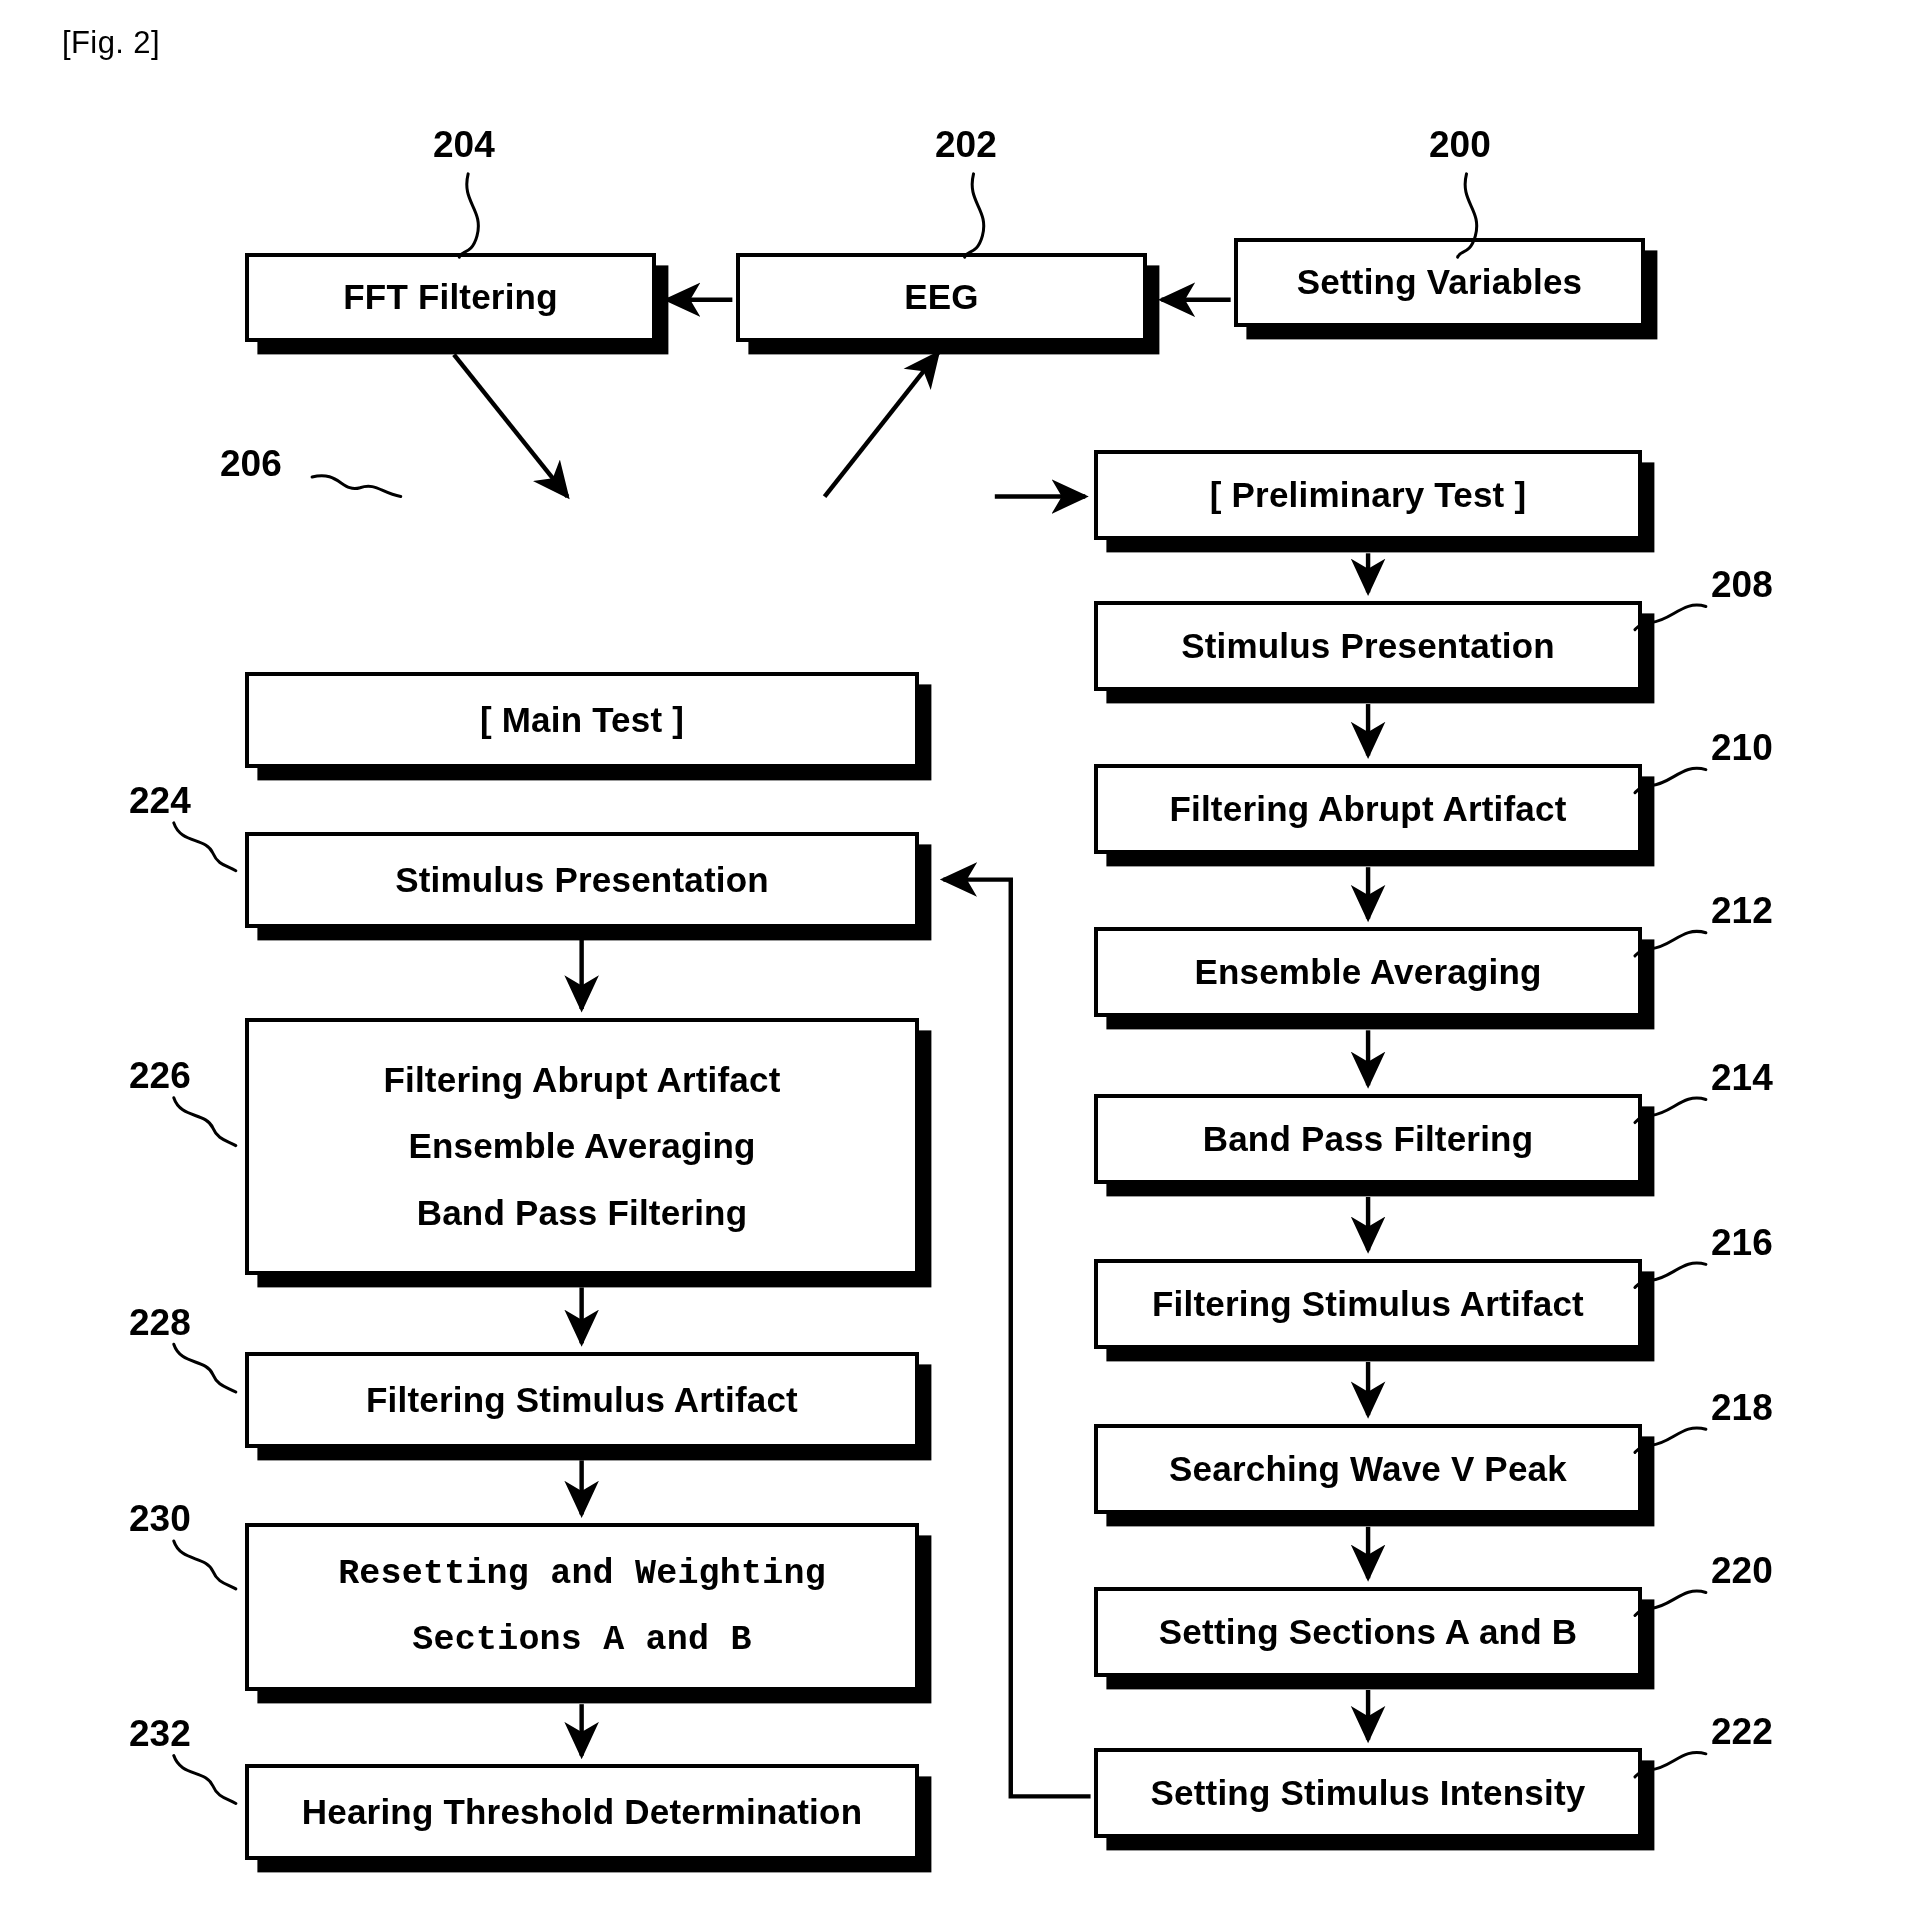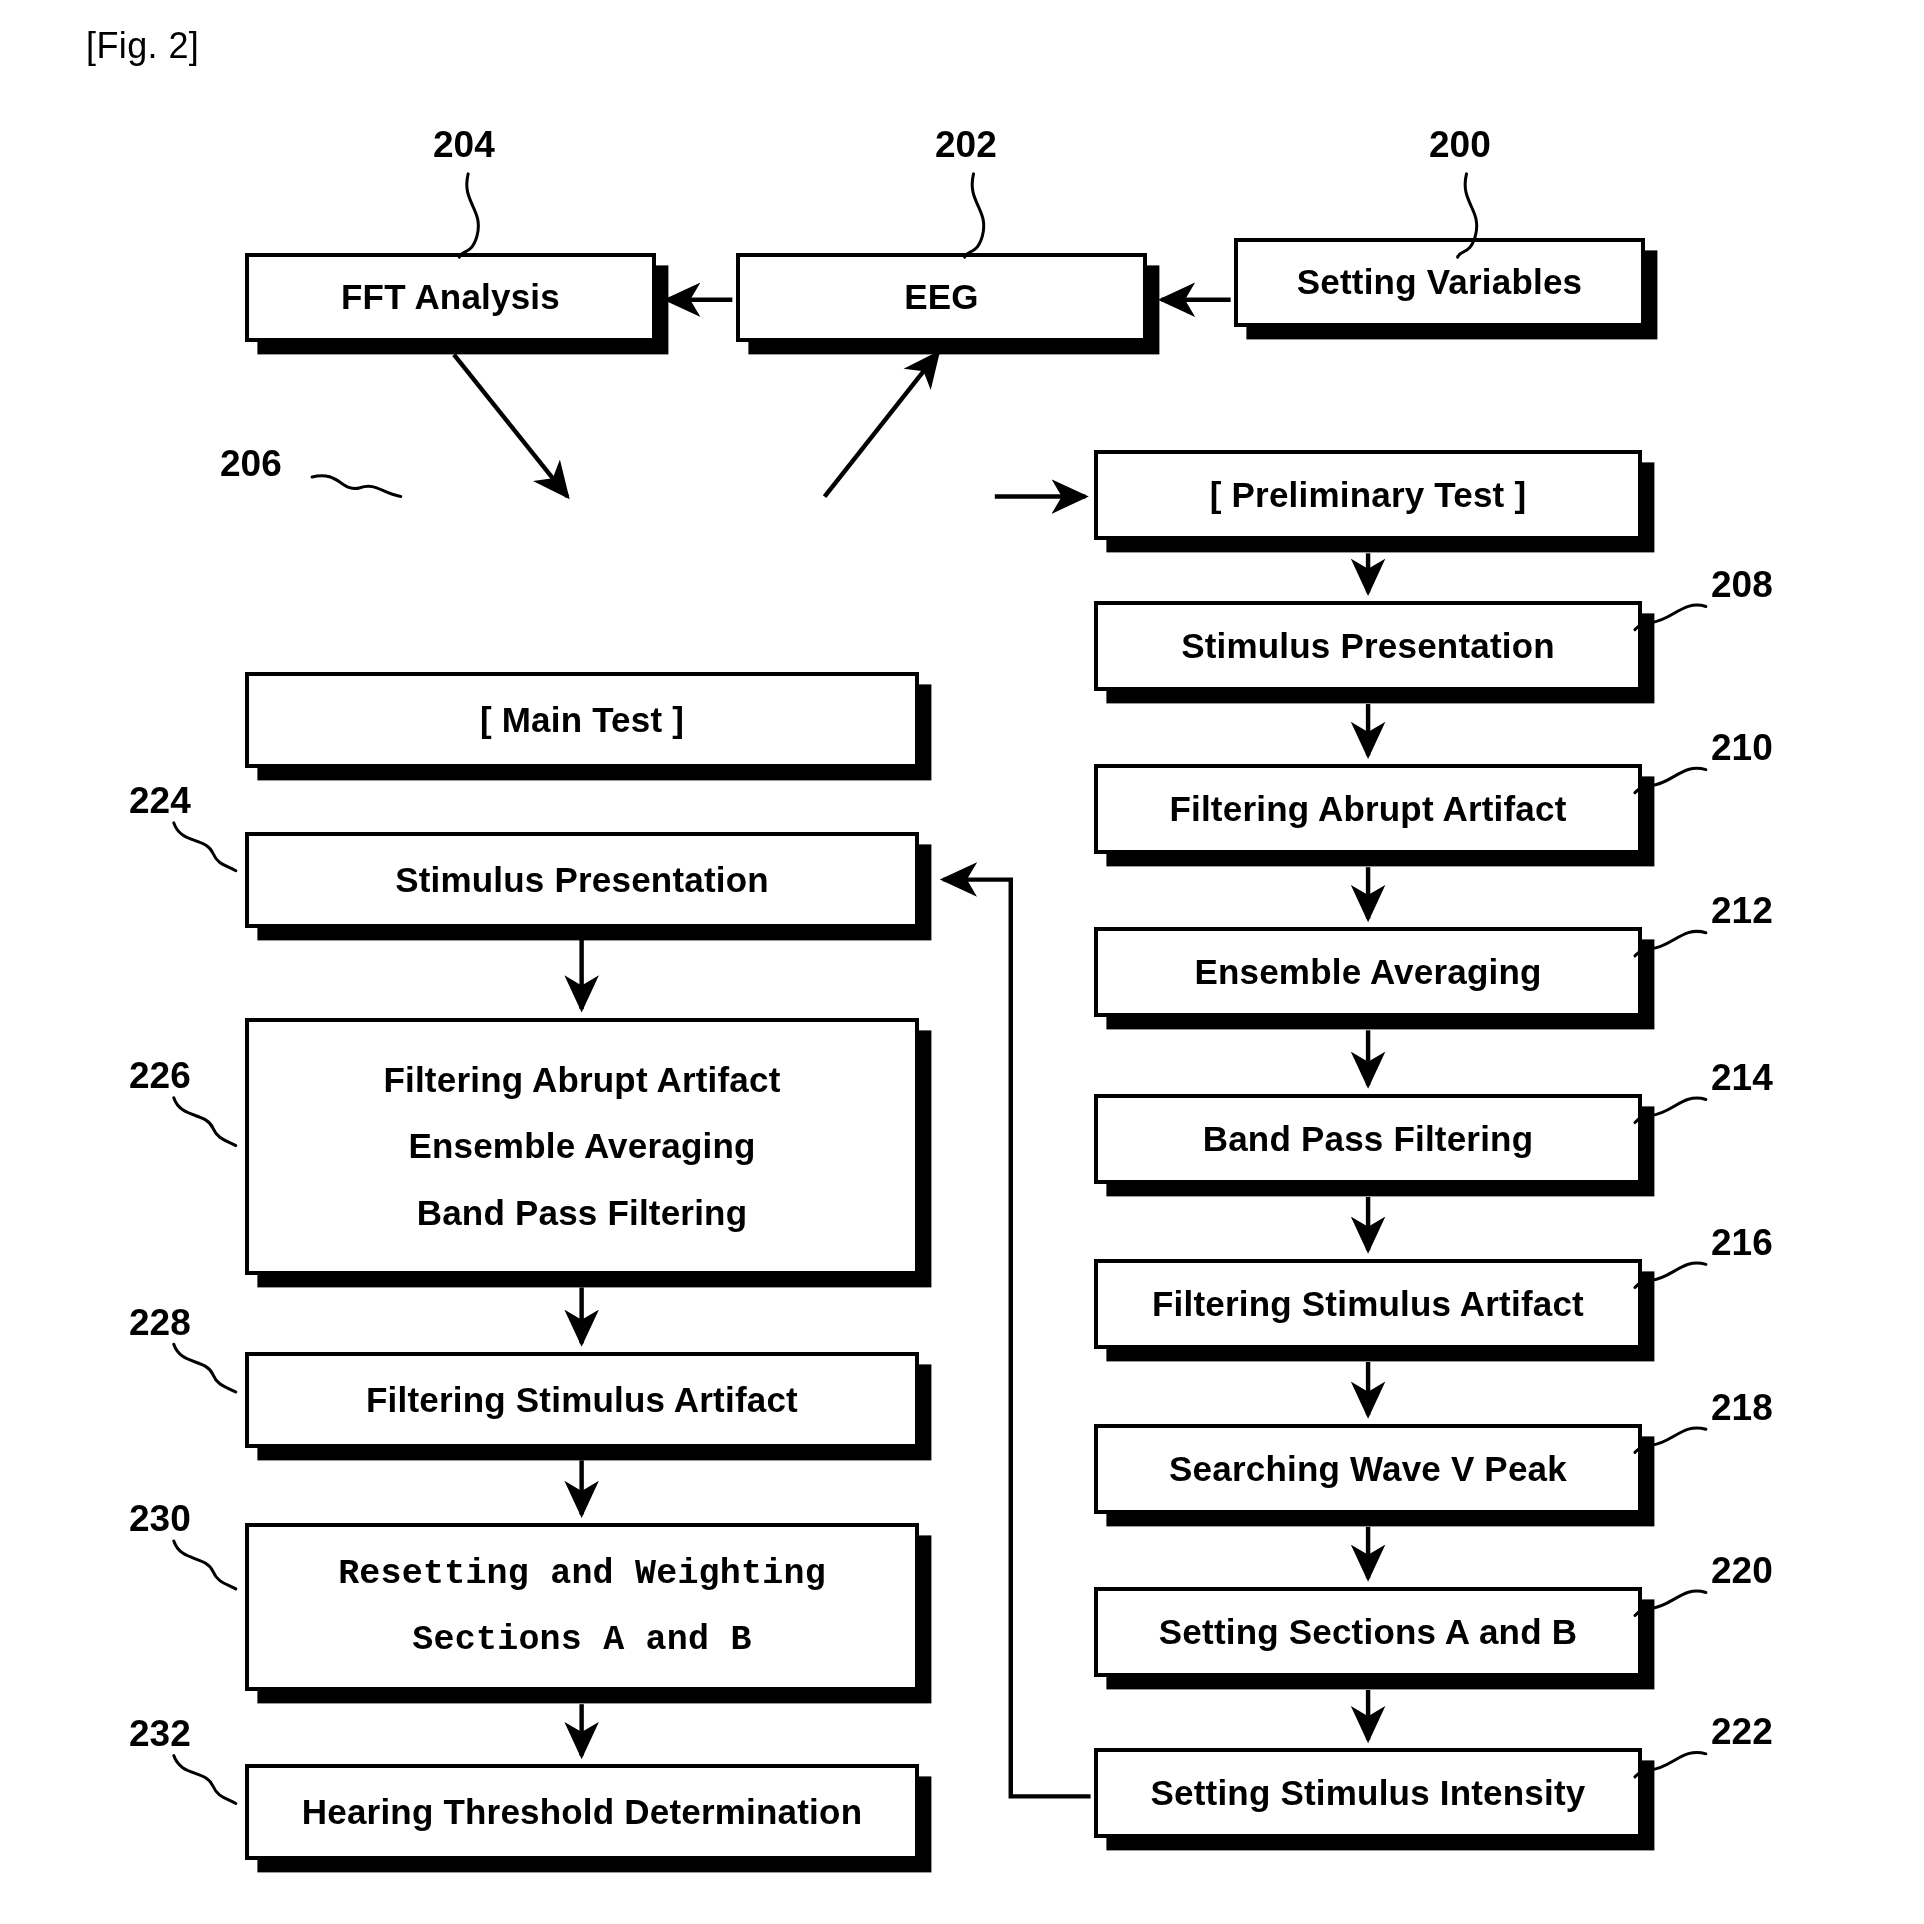--- a/index.html
+++ b/index.html
@@ -1,20 +1,20 @@
 <!DOCTYPE html>
 <html style="font-size:14px"><head>
 <meta charset="utf-8">
 <style>
   html,body{margin:0;padding:0;background:#ffffff;}
   body{width:1924px;height:1925px;position:relative;overflow:hidden;
        font-family:"Liberation Sans",sans-serif;color:#000;}
   #stage{position:absolute;left:0;top:0;width:1924px;height:1925px;}
 
-  .fig-label{position:absolute;font-size:36px;font-weight:400;letter-spacing:0.4px;color:#000;white-space:nowrap;margin-left:24px;}
+  .fig-label{position:absolute;font-size:31px;font-weight:400;letter-spacing:0.4px;color:#000;white-space:nowrap;}
 
   
   .box{position:absolute;background:#fff;border:4.4px solid #000;box-sizing:border-box;
        box-shadow:12.4px 12.4px 0 0 #000;display:flex;align-items:center;justify-content:center;
        text-align:center;}
   .box .btxt{font-size:35px;font-weight:bold;letter-spacing:0.2px;line-height:1.55;
              white-space:pre-line;color:#000;}
   .box .btxt.multi{line-height:1.9;}
 
   
@@ -31,21 +31,21 @@
   #wires{position:absolute;left:0;top:0;width:1924px;height:1925px;pointer-events:none;}
 </style>
 </head>
 <body>
 
 <div id="stage">
 
   <div class="fig-label" style="left:62px;top:25px;">[Fig. 2]</div>
 
   <div class="box" style="left:245px;top:253px;width:411px;height:89px;">
-    <span class="btxt">FFT Analysis</span>
+    <span class="btxt">FFT Filtering</span>
   </div>
   <div class="ref" style="left:433px;top:124px;">204</div>
 
   <div class="box" style="left:736px;top:253px;width:411px;height:89px;">
     <span class="btxt">EEG</span>
   </div>
   <div class="ref" style="left:935px;top:124px;">202</div>
 
   <div class="box" style="left:1234px;top:238px;width:411px;height:89px;">
     <span class="btxt">Setting Variables</span>

